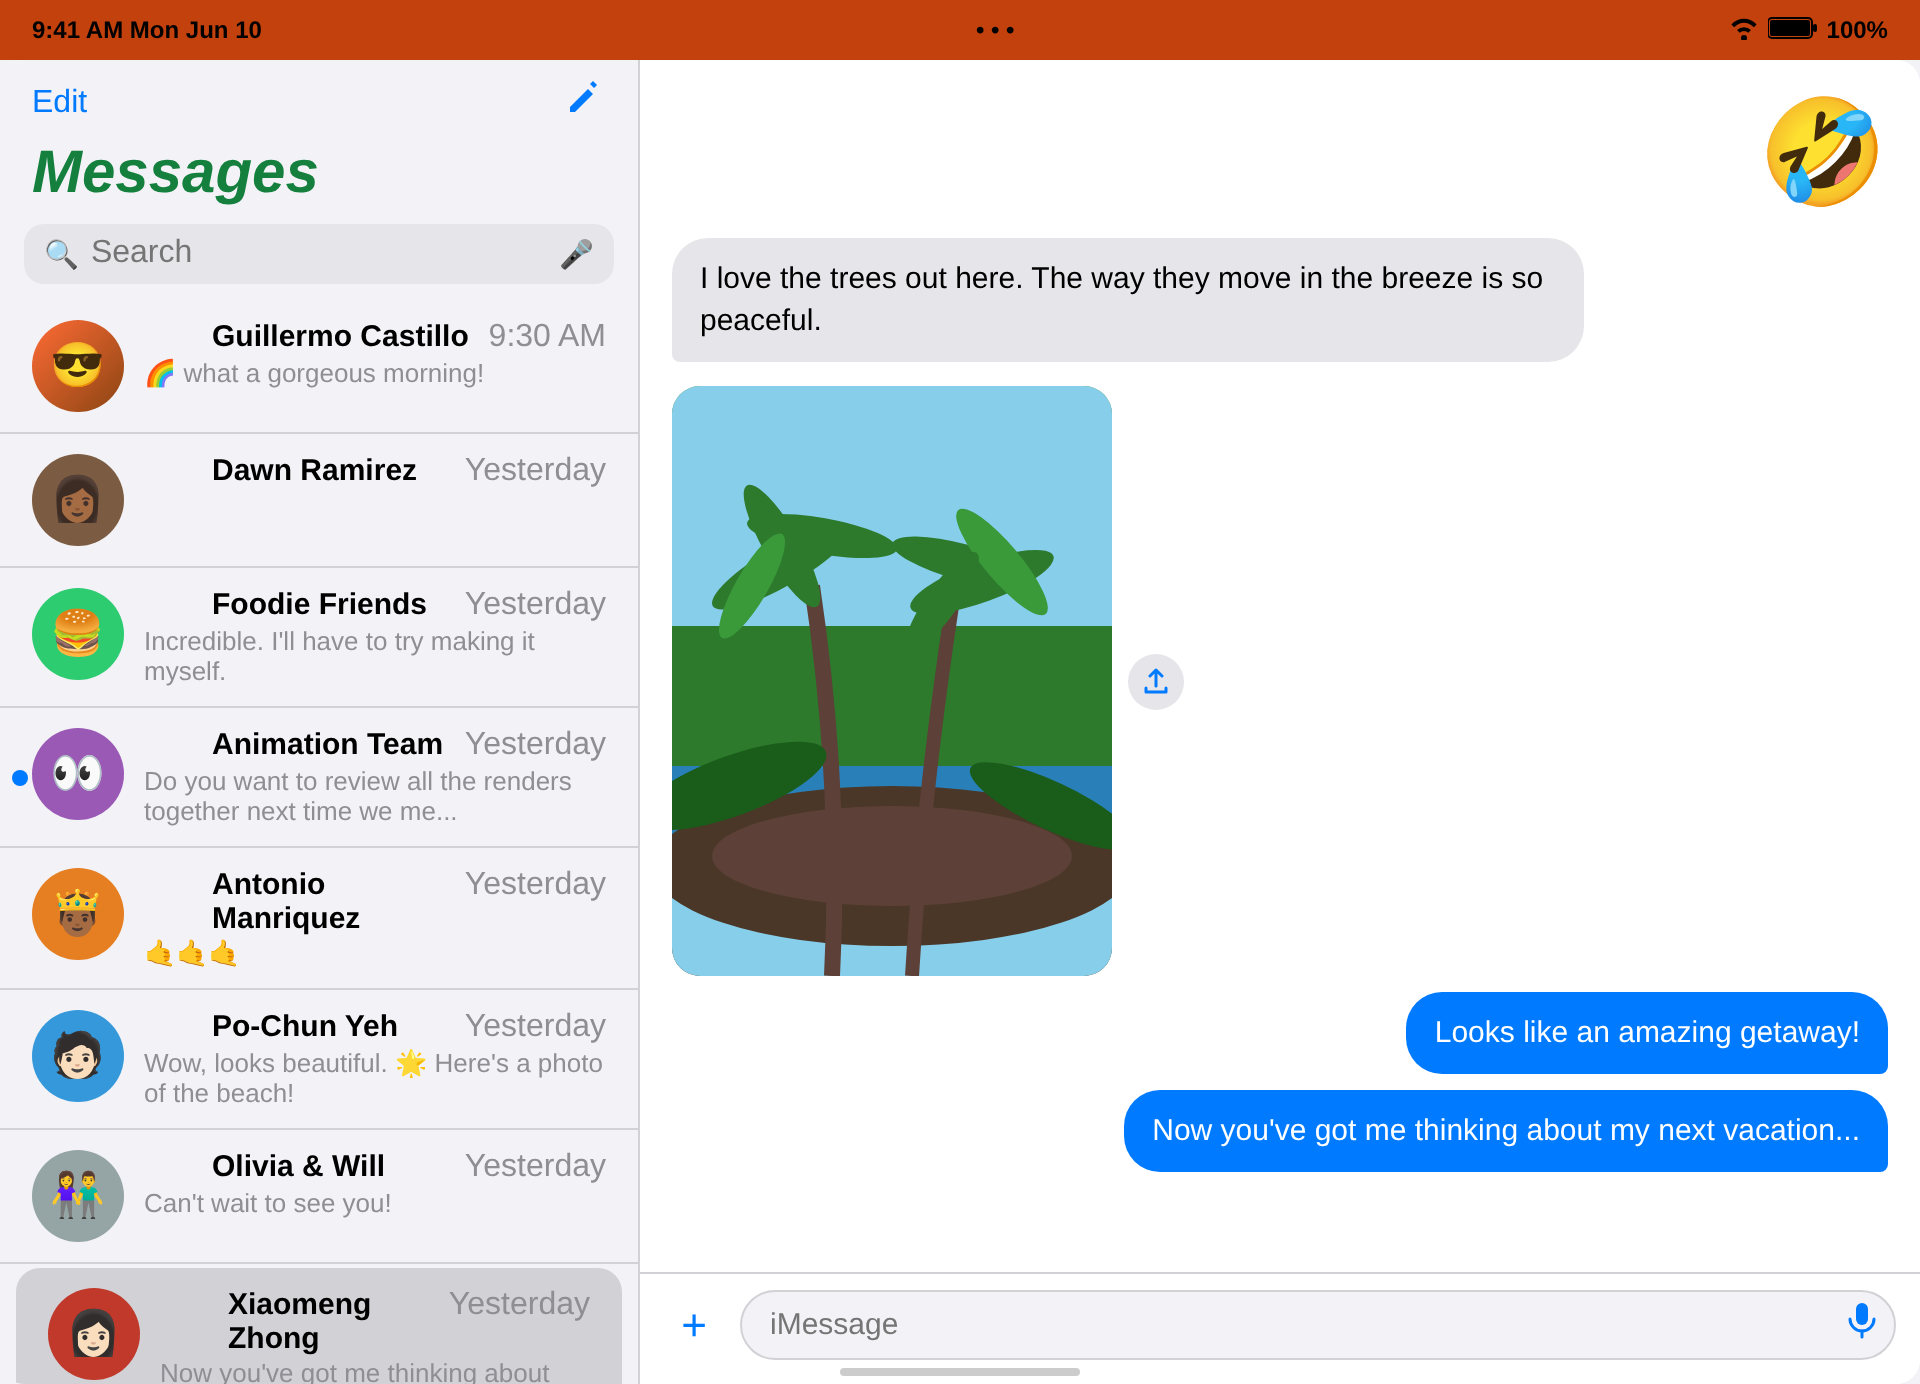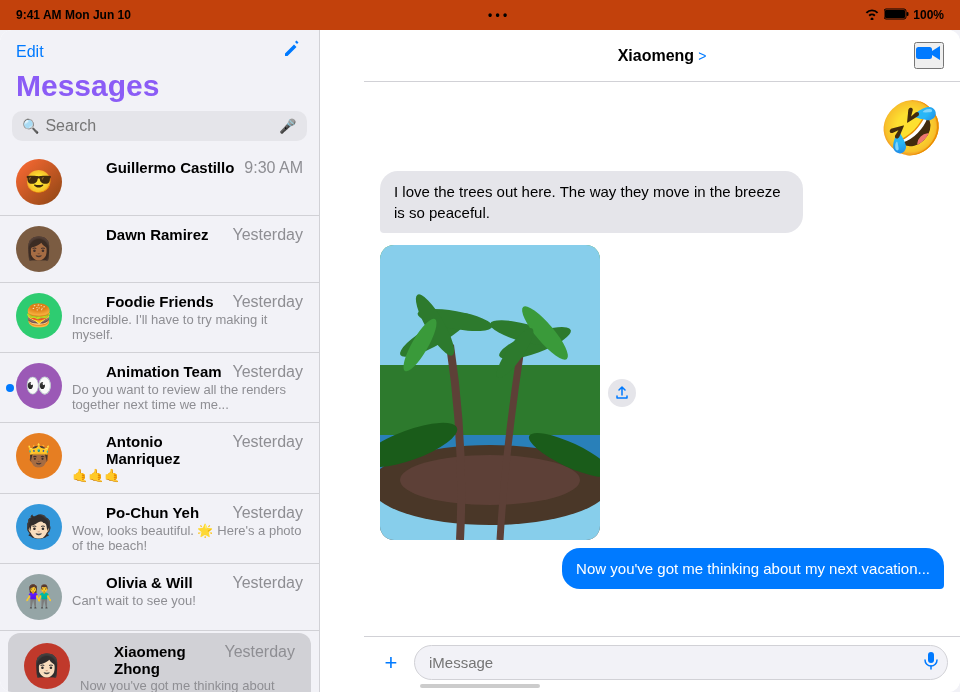--- a/index.html
+++ b/index.html
@@ -31,21 +31,20 @@
     .status-right { display: flex; align-items: center; gap: 4px; font-size: 12px; }
 
     
     .app-container {
       position: absolute;
       top: 30px; left: 0; right: 0; bottom: 0;
       display: flex;
       background: #fff;
       border-radius: 12px;
       overflow: hidden;
-      gap: 44px;
     }
 
     
     .sidebar {
       width: 320px;
       flex-shrink: 0;
       background: #f2f2f7;
       display: flex;
       flex-direction: column;
       border-right: 1px solid #d1d1d6;
@@ -70,21 +69,22 @@
       font-size: 20px;
       cursor: pointer;
       background: none;
       border: none;
     }
 
     .sidebar-title {
       padding: 0 16px 8px;
       font-size: 30px;
       font-weight: 700;
-      color: #8b5cf6;
+      color: #15803d;
+      font-style: italic;
     }
 
     .search-bar {
       margin: 0 12px 8px;
       background: #e5e5ea;
       border-radius: 10px;
       display: flex;
       align-items: center;
       padding: 6px 10px;
       gap: 6px;
@@ -370,20 +370,21 @@
     <div class="conversation-list" id="conv-list">
     <div class="conv-item">
     <div class="avatar" style="background:linear-gradient(135deg, #ff6b35, #8b4513); font-size:22px;">
       😎
     </div>
     <div class="conv-content">
       <div class="conv-top">
         <span class="conv-name">Guillermo Castillo</span>
         <span class="conv-time">9:30 AM</span>
       </div>
+      <div class="conv-preview">🌈 what a gorgeous morning!</div>
     </div>
   </div>
         <div class="conv-item">
     <div class="avatar" style="background:#7b5c42; font-size:22px;">
       👩🏾
     </div>
     <div class="conv-content">
       <div class="conv-top">
         <span class="conv-name">Dawn Ramirez</span>
         <span class="conv-time">Yesterday</span>
@@ -459,33 +460,20 @@
         <span class="conv-name">Xiaomeng Zhong</span>
         <span class="conv-time">Yesterday</span>
       </div>
       <div class="conv-preview">Now you've got me thinking about my next vacation...</div>
     </div>
   </div>
       </div>
   </div>
 
   <div class="chat-area">
-    <div class="chat-header">
-      <div style="width:30px"></div>
-      <div class="chat-title-area">
-        <span class="chat-title">Xiaomeng</span>
-        <span class="chat-chevron">&gt;</span>
-      </div>
-      <button class="video-btn">
-        <svg width="26" height="18" viewBox="0 0 26 18" fill="none">
-          <rect x="0" y="3" width="16" height="12" rx="2.5" fill="#007aff"></rect>
-          <path d="M16 7l8-5v14l-8-5V7z" fill="#007aff"></path>
-        </svg>
-      </button>
-    </div>
 
     <div class="chat-messages">
 
       <div class="reaction-emoji">🤣</div>
 
       <div class="msg-row incoming">
         <div class="msg-bubble incoming-bubble">
           <span>I love the trees out here. The way they move in the breeze is so peaceful.</span>
         </div>
       </div>
@@ -522,20 +510,25 @@
             <ellipse cx="190" cy="210" rx="45" ry="12" fill="#1a5c1a" transform="rotate(25 190 210)"></ellipse>
           </svg>
         </div>
         <div class="share-btn">
           <svg width="14" height="14" viewBox="0 0 14 14" fill="none">
             <path d="M7 1v8M4 4l3-3 3 3M2 10v2h10v-2" stroke="#007aff" stroke-width="1.5" stroke-linecap="round" stroke-linejoin="round"></path>
           </svg>
         </div>
       </div>
 
+      <div class="msg-row outgoing">
+        <div class="msg-bubble outgoing-bubble">
+          <span>Looks like an amazing getaway!</span>
+        </div>
+      </div>
       <div class="msg-row outgoing" style="flex-direction:column; align-items:flex-end;">
         <div class="msg-bubble outgoing-bubble">
           <span>Now you've got me thinking about my next vacation...</span>
         </div>
 
       </div>
     </div>
 
     <div class="chat-input-area">
       <button class="add-btn">+</button>

